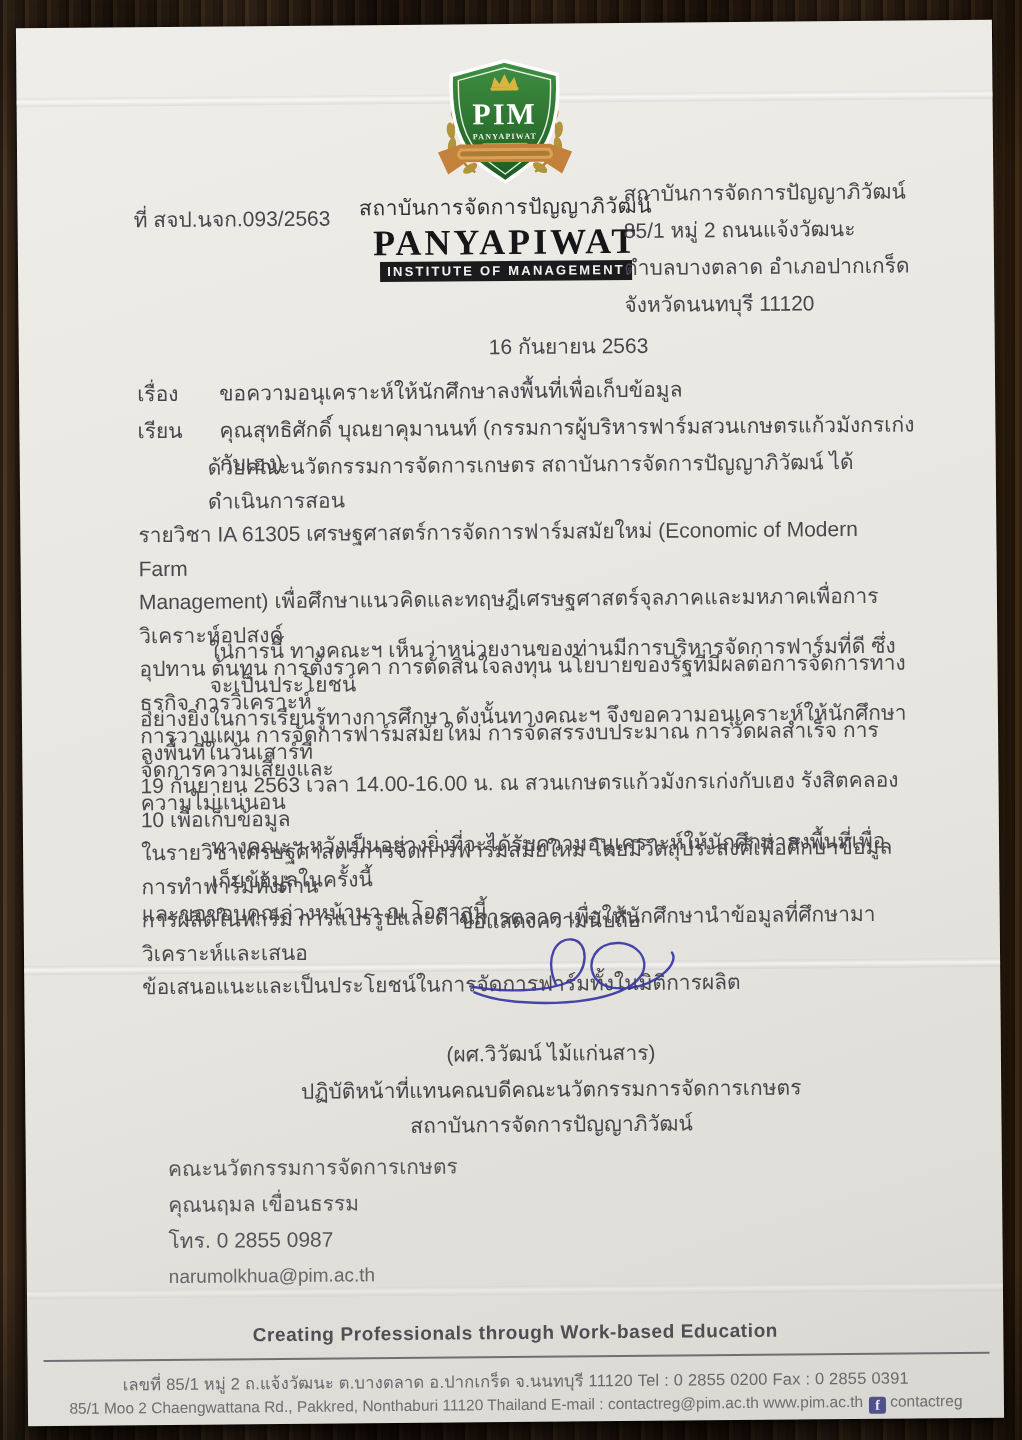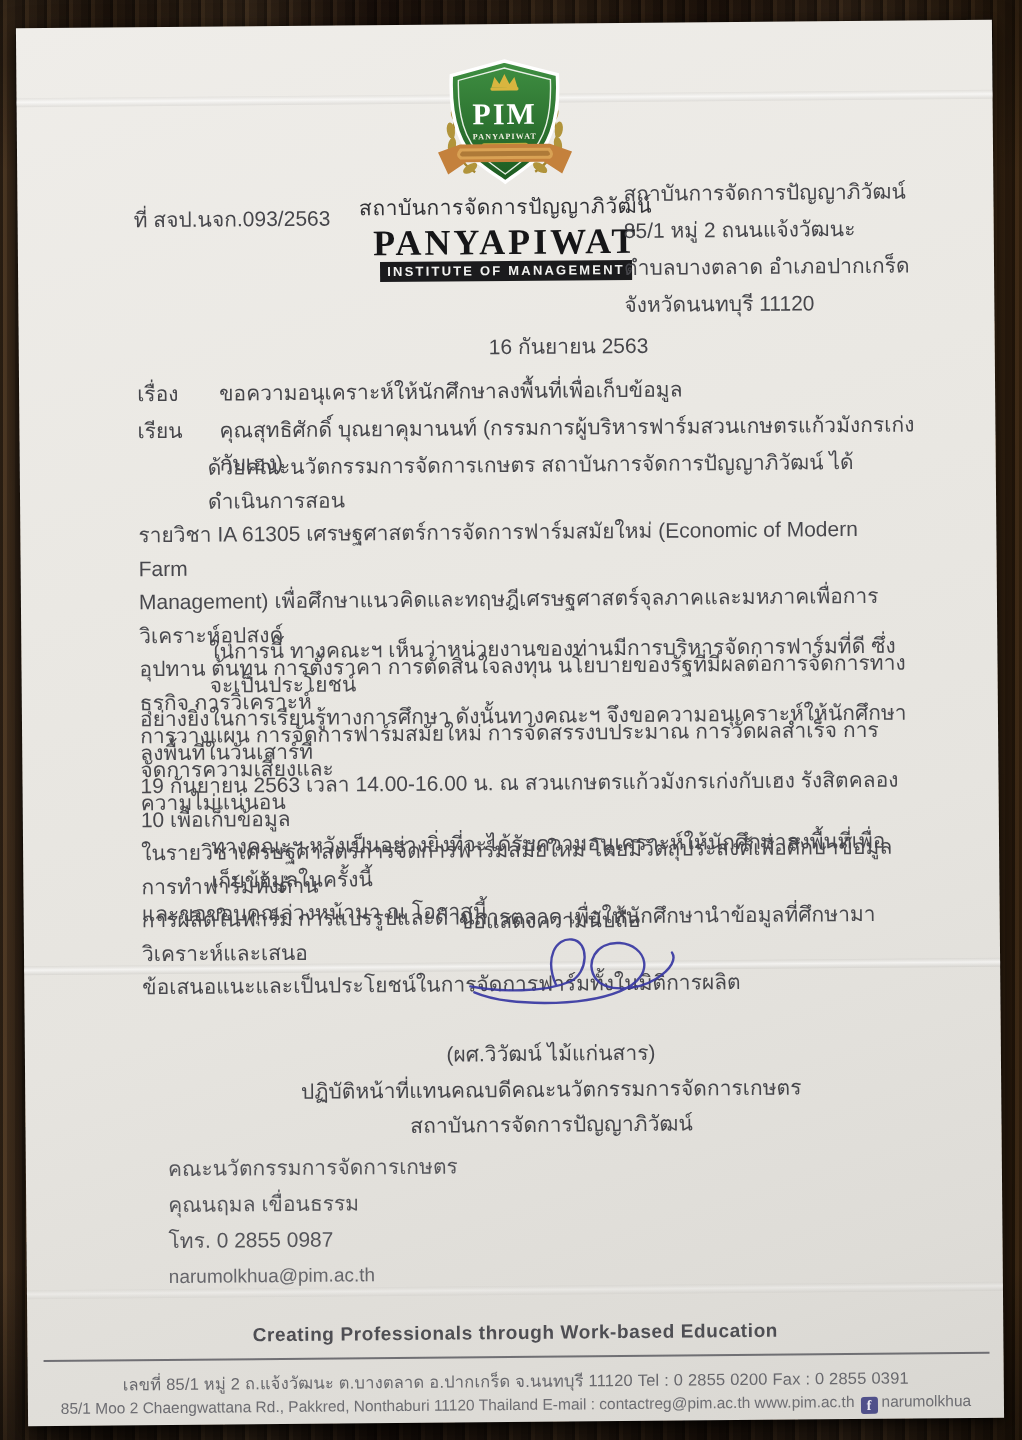--- a/index.html
+++ b/index.html
@@ -179,15 +179,15 @@
     <div>คุณนฤมล  เขื่อนธรรม</div>
     <div>โทร. 0 2855 0987</div>
     <div class="email">narumolkhua@pim.ac.th</div>
   </div>
 
   <div class="tagline">Creating Professionals through Work-based Education</div>
   <div class="rule"></div>
 
   <div class="footer1">เลขที่ 85/1 หมู่ 2 ถ.แจ้งวัฒนะ ต.บางตลาด อ.ปากเกร็ด จ.นนทบุรี 11120 Tel : 0 2855 0200 Fax : 0 2855 0391</div>
   <div class="footer2">
-    <span>85/1 Moo 2 Chaengwattana Rd., Pakkred, Nonthaburi 11120 Thailand E-mail : contactreg@pim.ac.th www.pim.ac.th</span><span class="fb">f</span><span>narumolkhua</span>
+    <span>85/1 Moo 2 Chaengwattana Rd., Pakkred, Nonthaburi 11120 Thailand E-mail : contactreg@pim.ac.th www.pim.ac.th</span><span class="fb">f</span><span>contactreg</span>
   </div>
 </div>
 
 </body></html>

